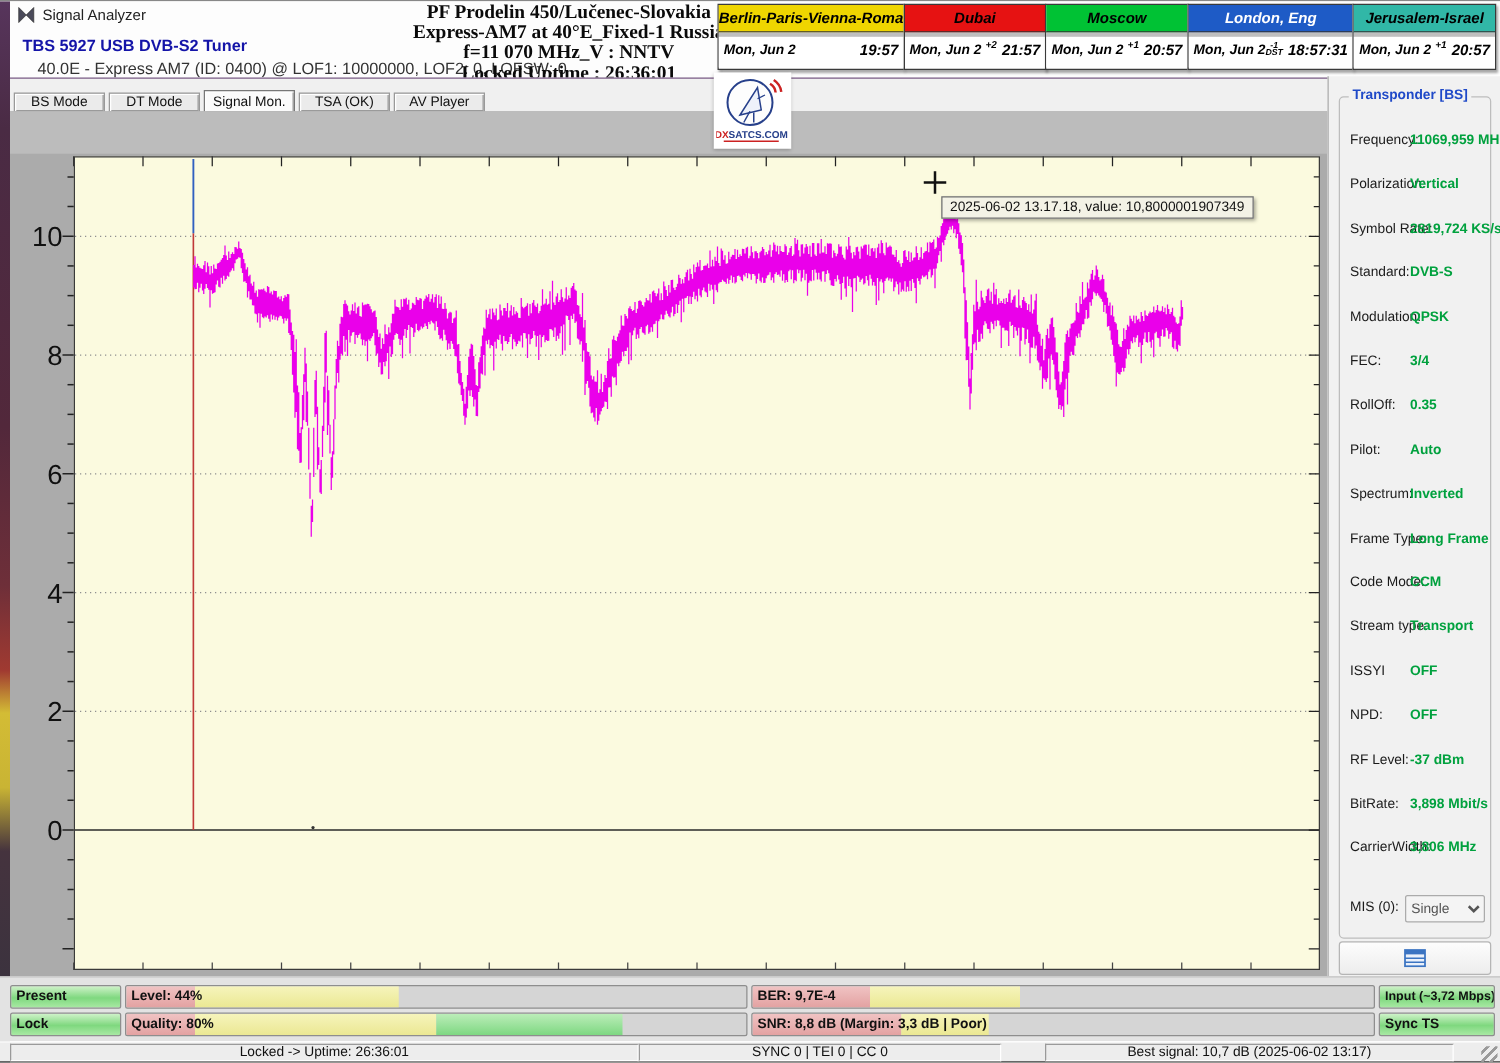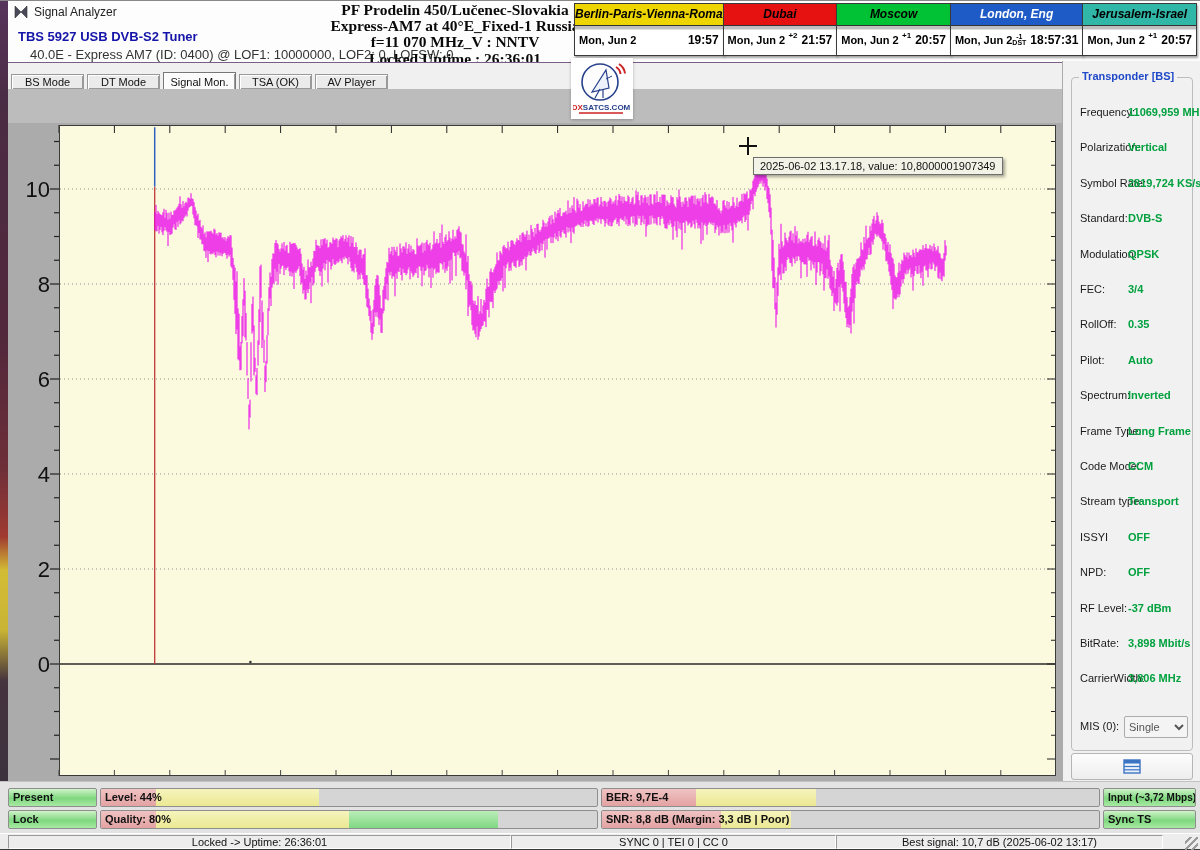--- a/index.html
+++ b/index.html
@@ -17,21 +17,21 @@
   #header { position:absolute; left:8px; top:22px; width:1192px; height:39px; background:#FDFDFD; }
   #tuner-title { position:absolute; left:10px; top:6px; font-size:13px; font-weight:bold; color:#1414A8; }
   #tuner-subtitle { position:absolute; left:22px; top:24px; font-size:13px; color:#333; }
   #site-info { position:absolute; left:285px; top:1px; width:340px; text-align:center;
     font-family:"Liberation Serif", serif; font-weight:bold; font-size:15.5px; line-height:16.2px; color:#0A0A0A; }
 
   
   #clocks { position:absolute; left:575px; top:2px; width:622px; height:53px; display:flex; z-index:5; }
   .clock { flex:1 1 0; border:1px solid #3a3a3a; margin-left:-1px; box-shadow:1px 2px 2px rgba(0,0,0,.35); background:#fff; }
   .clock-name { height:22px; line-height:21px; text-align:center; font-style:italic; font-weight:bold; font-size:12px; border-bottom:1px solid #333; white-space:nowrap; overflow:hidden; }
-  .clock-row { height:28px; background:linear-gradient(180deg,#BFBFBF 0,#BFBFBF 3px,#FFF 4px); display:flex; align-items:center; padding:0 4px; }
+  .clock-row { height:28px; background:linear-gradient(180deg,#BFBFBF 0,#BFBFBF 3px,#FFF 4px); display:flex; align-items:center; padding:0 4px;font-style:italic; }
   .clock-date { font-weight:bold; font-size:11px; white-space:nowrap; }
   .clock-off { font-weight:bold; font-size:8px; margin-left:auto; transform:translateY(-5px); }
   .clock-off2 { margin-left:auto; display:flex; flex-direction:column; align-items:center; font-weight:bold; font-size:7px; line-height:6.5px; }
   .clock-time { font-weight:bold; font-size:12px; margin-left:4px; white-space:nowrap; }
   .clock-time.noauto { margin-left:auto; }
 
   
   #dx-logo { position:absolute; left:571px; top:57px; width:62px; height:61px; background:#fff; z-index:6;
     box-shadow:0 1px 3px rgba(0,0,0,.25); display:flex; align-items:center; justify-content:center; }
 
@@ -415,15 +415,15 @@
       <span class="mlabel">SNR: 8,8 dB (Margin: 3,3 dB | Poor)</span>
     </div>
     <div class="meter solid-green" style="left: 1103px; width: 93px; top: 28px;">
       <span class="mlabel">Sync TS</span>
     </div>
   </div>
 
 <div id="statusbar">
   <div id="resize-grip"></div>
 <div class="sb-cell" style="left: 8px; width: 503px;">Locked -&gt; Uptime: 26:36:01</div>
-    <div class="sb-cell" style="left: 511px; width: 325px;">SYNC 0 | TEI 0 | CC 0</div>
+    <div class="sb-cell" style="left: 511px; width: 290px;">SYNC 0 | TEI 0 | CC 0</div>
     <div class="sb-cell" style="left: 836px; width: 327px;">Best signal: 10,7 dB (2025-06-02 13:17)</div>
   </div>
 
 </body></html>

